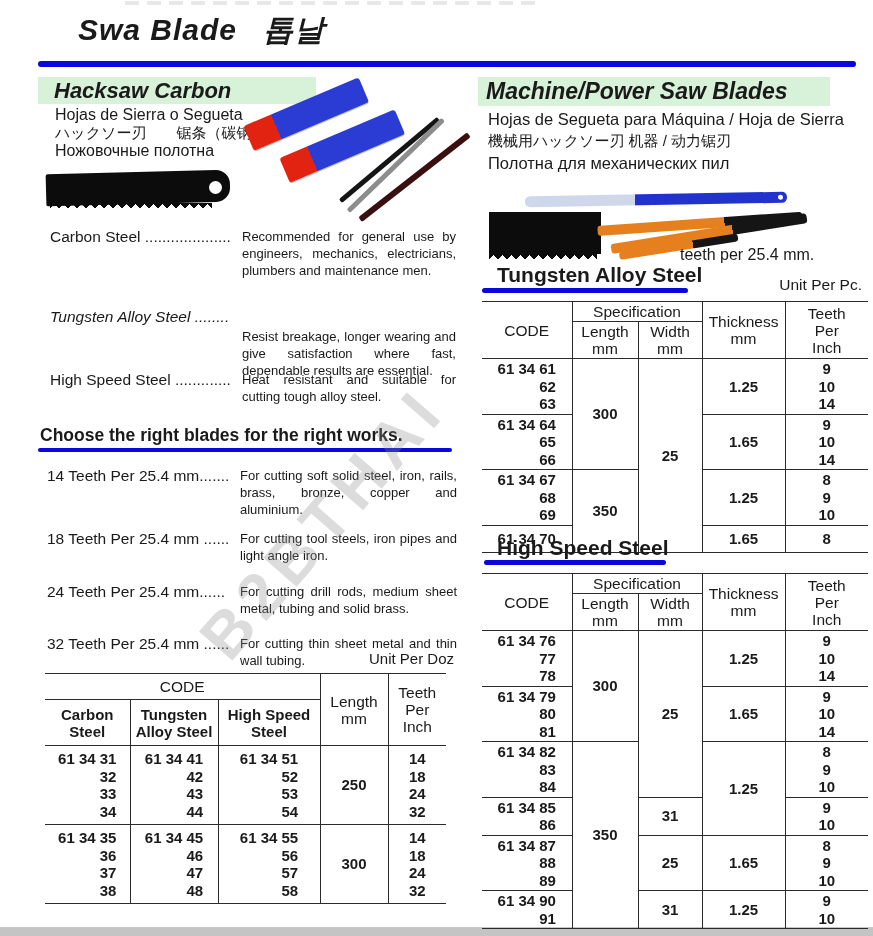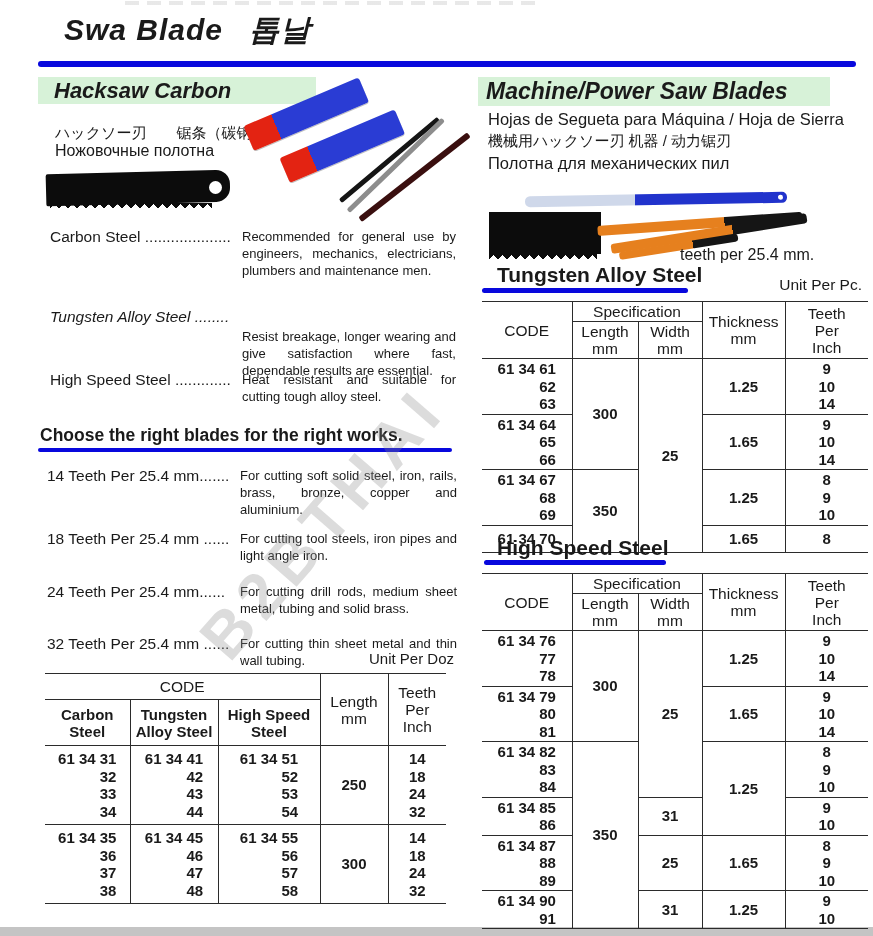--- a/index.html
+++ b/index.html
@@ -1,21 +1,21 @@
 <!DOCTYPE html>
 <html><head>
 <meta charset="utf-8">
 <style>
   html,body{margin:0;padding:0;background:#ffffff;}
   #page{position:relative;width:873px;height:936px;background:#ffffff;overflow:hidden;
         font-family:"Liberation Sans","DejaVu Sans",sans-serif;color:#1a1a1a;}
   .abs{position:absolute;}
 
   
-  .page-title{font-size:30px;font-weight:bold;font-style:italic;letter-spacing:1px;white-space:nowrap;}
+  .page-title{font-size:30px;font-weight:bold;font-style:italic;letter-spacing:1px;white-space:nowrap;margin-left:14px;}
   .page-title .ko{margin-left:26px;}
   .rule-blue{background:#0808dd;border-radius:3px;}
 
   
   .sec-header{background:#d7f2d8;display:flex;align-items:center;}
   .sec-header span{font-size:22px;font-weight:bold;font-style:italic;padding-left:16px;white-space:nowrap;}
   .sub{font-size:16px;white-space:nowrap;}
   .sub-cjk{font-size:15px;}
 
   
@@ -65,20 +65,21 @@
   <div class="abs bottom-bar" style="left:0;top:927px;width:873px;height:9px;"></div>
 
   <div class="abs page-title" style="left:64px;top:10px;">
     <span>Swa Blade</span><span class="ko">톱날</span>
   </div>
   <div class="abs rule-blue" style="left:38px;top:61px;width:818px;height:6px;"></div>
 
   <div class="abs sec-header" style="left:38px;top:77px;width:278px;height:27px;">
     <span>Hacksaw Carbon</span>
   </div>
+  <div class="abs sub" style="left:55px;top:106px;">Hojas de Sierra o Segueta</div>
   <div class="abs sub sub-cjk" style="left:55px;top:124px;">ハックソー刃　　锯条（碳钢）</div>
   <div class="abs sub" style="left:55px;top:142px;">Ножовочные полотна</div>
 
   <div class="abs" style="left:44px;top:168px;width:190px;height:50px;">
     <div class="abs blade-body" style="left:2px;top:4px;width:184px;height:32px;border-radius:2px 14px 14px 2px;transform:rotate(-1.5deg);"></div>
     <div class="abs teeth-down" style="left:6px;top:35px;width:162px;height:6px;"></div>
     <div class="hole" style="left:165px;top:13px;width:13px;height:13px;"></div>
   </div>
 
   <div class="abs" style="left:246px;top:86px;width:214px;height:138px;">

